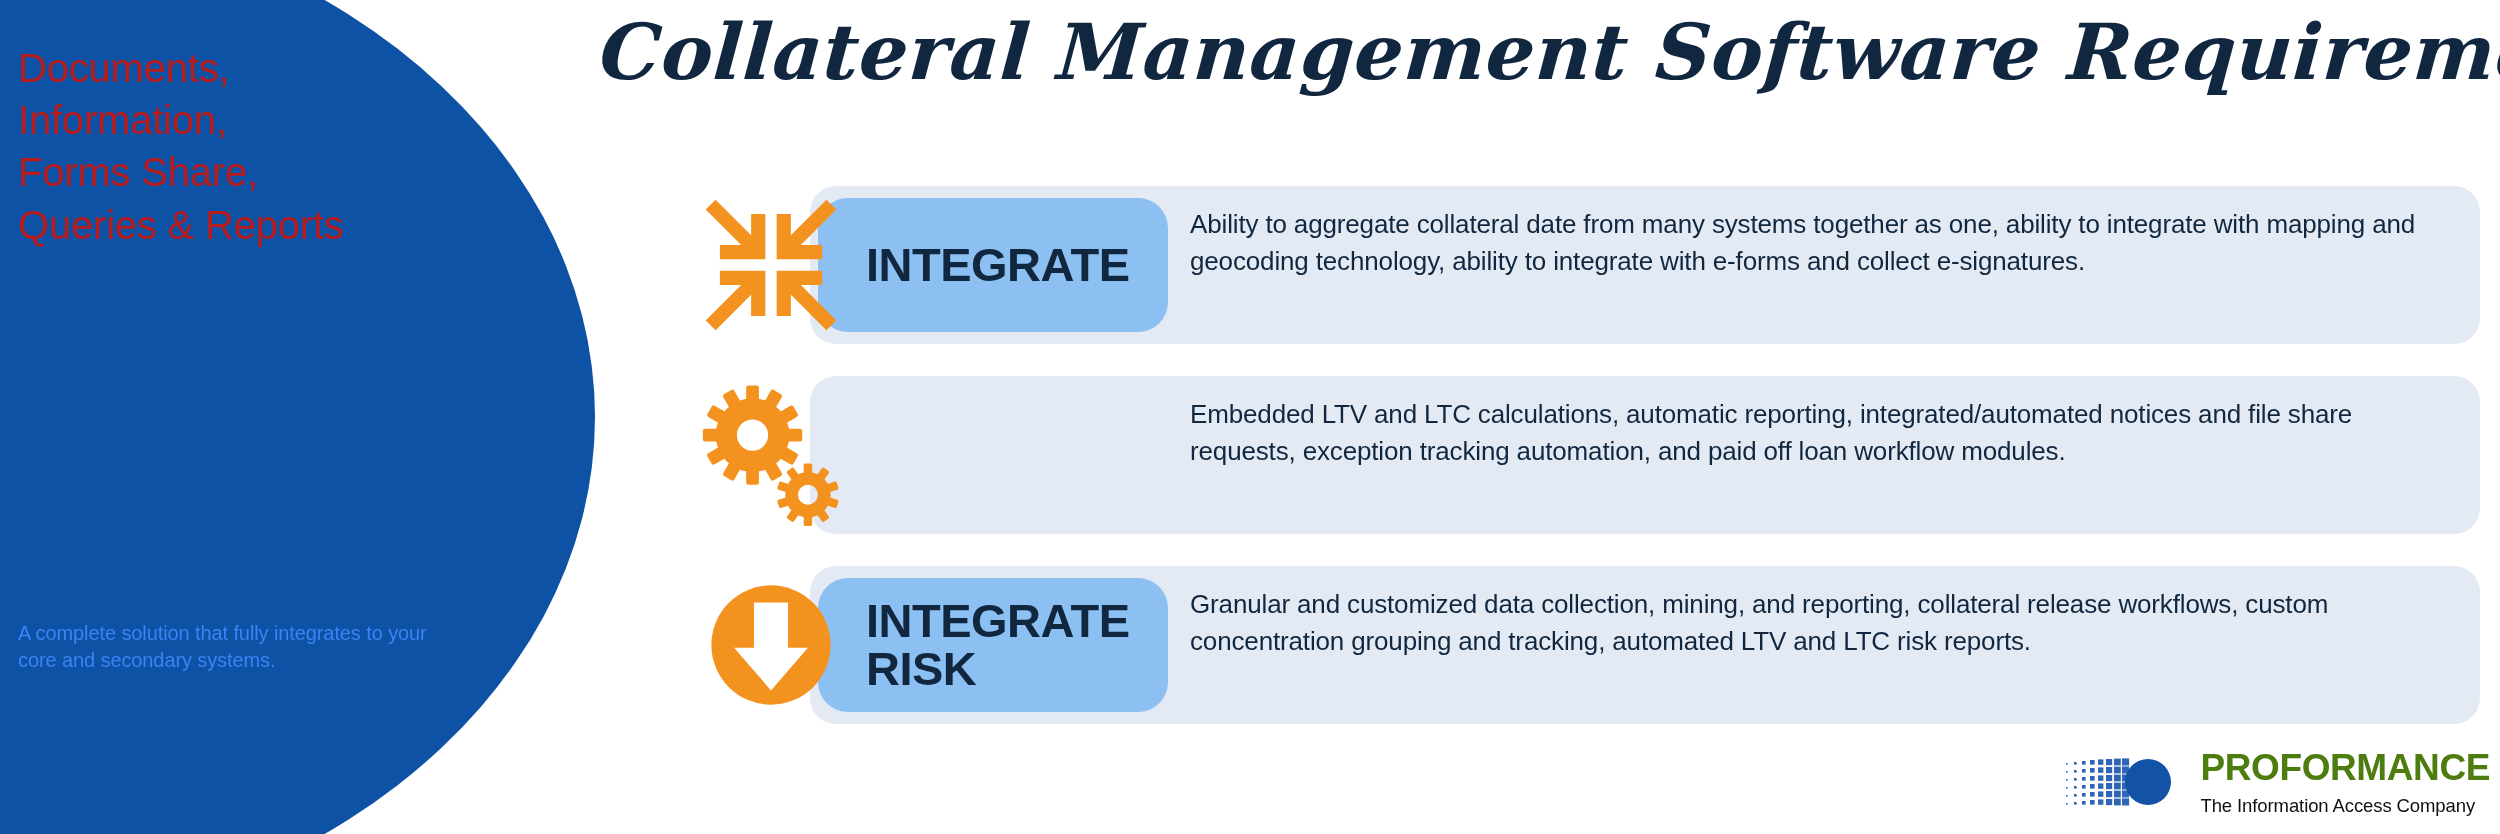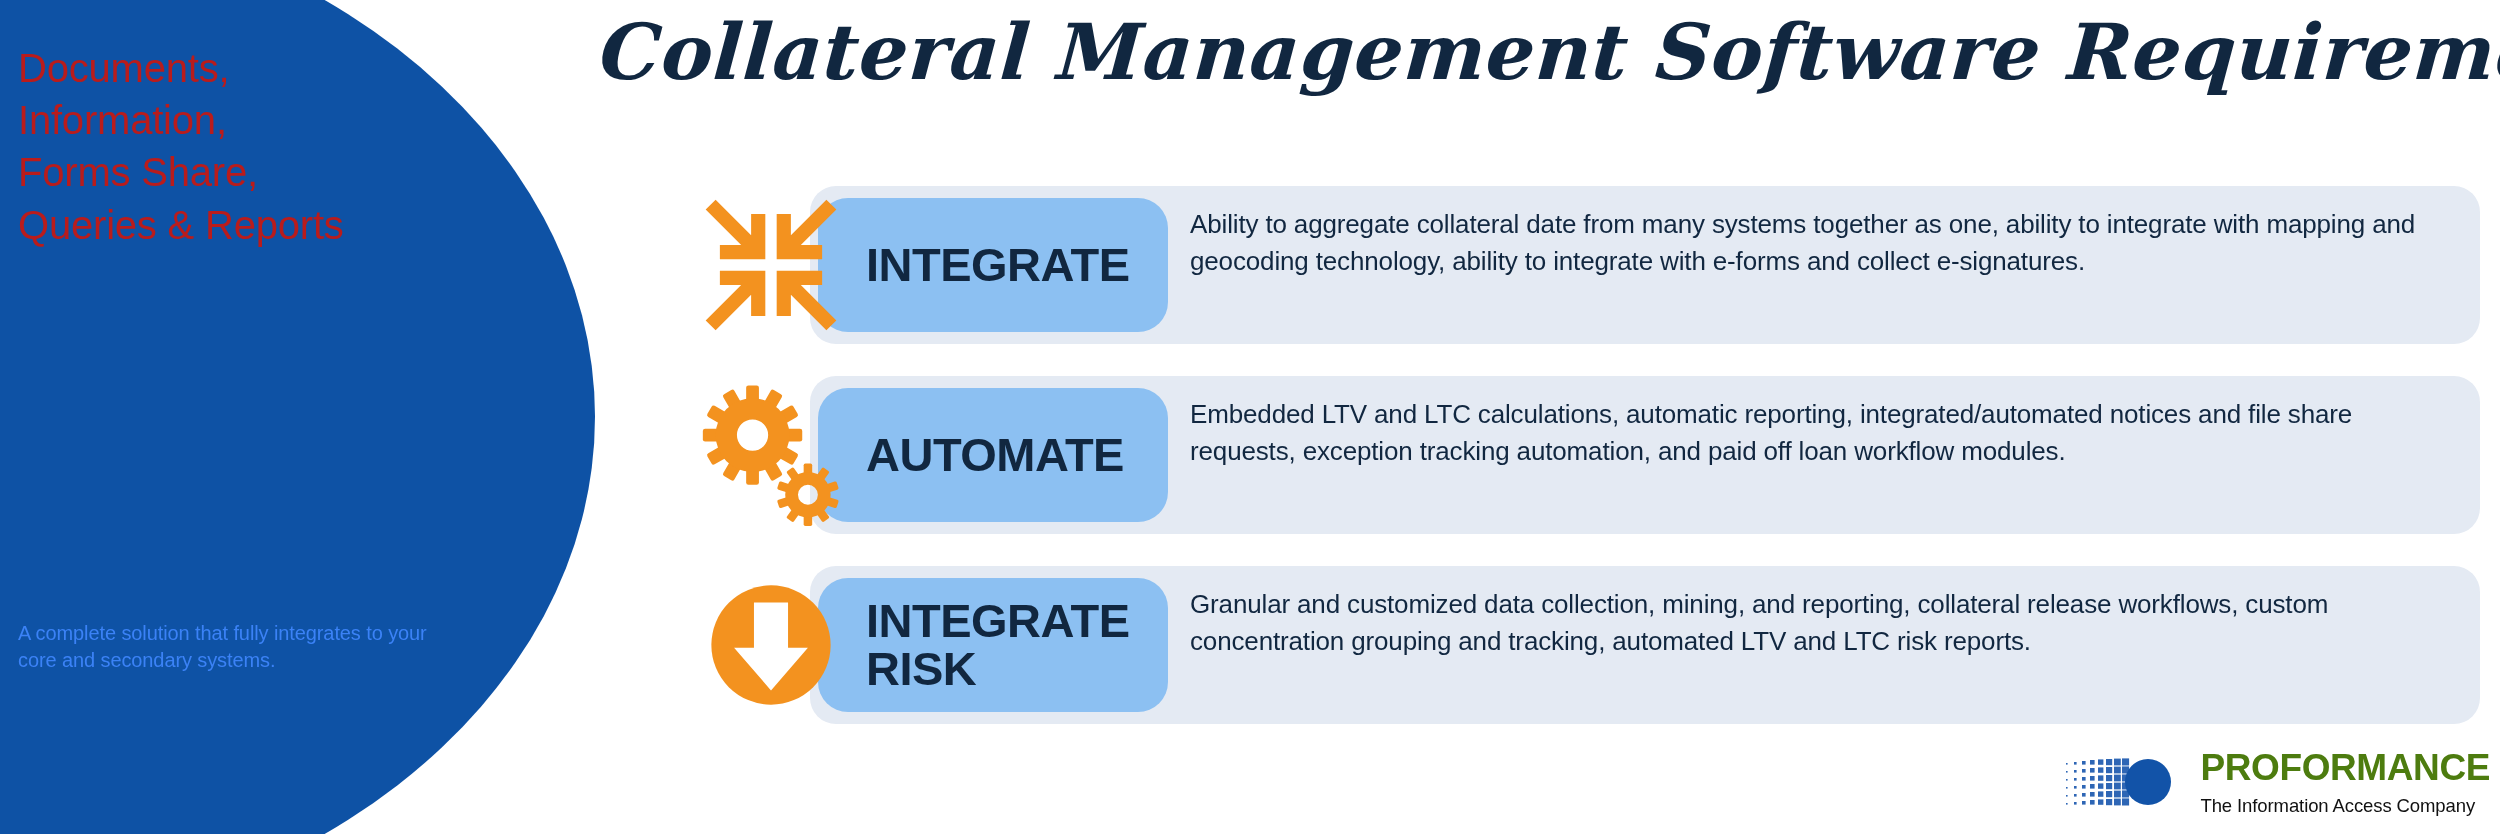--- a/index.html
+++ b/index.html
@@ -236,25 +236,20 @@
 
             <path d="M96 89 L89 96 L64 71 L64 86 L54 86 L54 54 L86 54 L86 64 L71 64 Z"></path>
           </g>
         </svg>
       </div>
       <div class="row-desc">Ability to aggregate collateral date from many systems together as one, ability to integrate with mapping and geocoding technology, ability to integrate with e-forms and collect e-signatures.</div>
     </div>
 
     <div class="row">
       <div class="row-card"></div>
-      <div class="row-pill">
-        <div class="row-label">
-          <span class="lbl-line">AUTOMATE</span>
-        </div>
-      </div>
       <div class="row-icon">
         <svg viewBox="0 0 100 100" xmlns="http://www.w3.org/2000/svg">
           <g fill="#f3921f">
 
             <g transform="translate(37,36)">
               <g>
                 <rect x="-4.5" y="-35" width="9" height="13" rx="1.6"></rect>
                 <rect x="-4.5" y="-35" width="9" height="13" rx="1.6" transform="rotate(30)"></rect>
                 <rect x="-4.5" y="-35" width="9" height="13" rx="1.6" transform="rotate(60)"></rect>
                 <rect x="-4.5" y="-35" width="9" height="13" rx="1.6" transform="rotate(90)"></rect>

